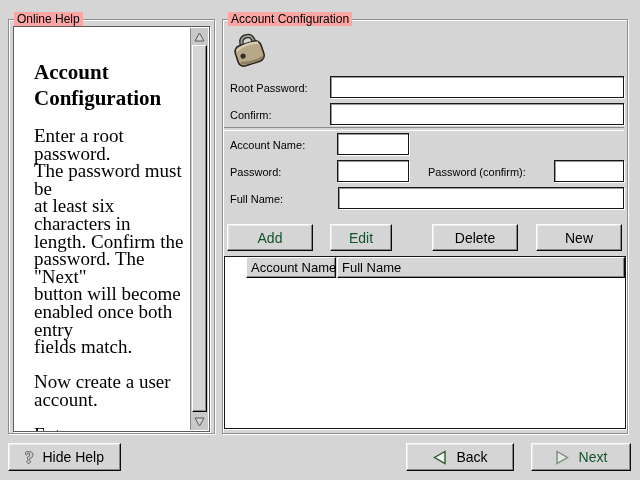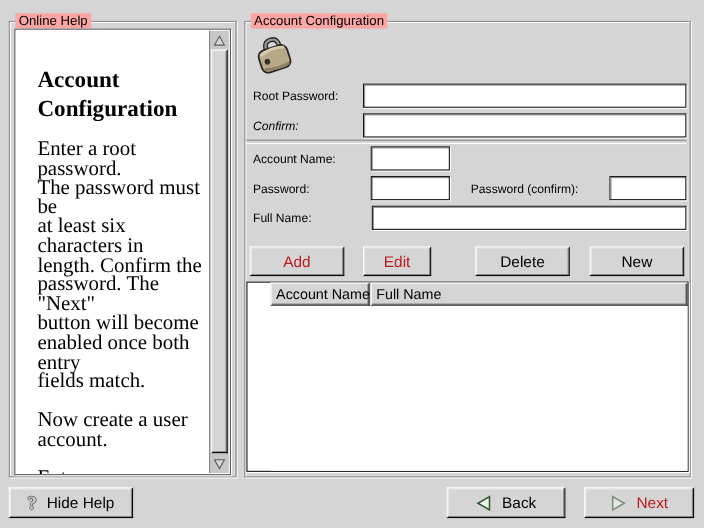--- a/index.html
+++ b/index.html
@@ -60,21 +60,21 @@
   
   .btn{
     position:absolute;background:#d5d5d5;
     border-top:1px solid #fdfdfd;border-left:1px solid #fdfdfd;
     border-right:1px solid #0a0a0a;border-bottom:1px solid #0a0a0a;
     box-shadow:inset -1px -1px 0 #868686, inset 1px 1px 0 #e9e9e9;
     box-sizing:border-box;display:flex;align-items:center;justify-content:center;
     font-family:"Liberation Sans",sans-serif;font-size:14px;color:#000;
     cursor:default;gap:9px;
   }
-  .btn.disabled{color:#b91c1c;}
+  .btn.disabled{color:#14532d;}
   
   .table{
     position:absolute;border:1px solid #161616;
     box-shadow:1px 1px 0 #ffffff;background:#fff;box-sizing:border-box;
     display:flex;flex-direction:column;padding-left:21px;
   }
   .thead{display:flex;height:21px;background:#d5d5d5;}
   .th{
     background:#d5d5d5;border-top:1px solid #fdfdfd;border-left:1px solid #fdfdfd;
     border-right:1px solid #0a0a0a;border-bottom:1px solid #0a0a0a;
@@ -148,21 +148,21 @@
       <rect x="8" y="15" width="27" height="21" rx="6" fill="#b7a888" stroke="#2a2520" stroke-width="1.6"></rect>
       <path d="M10 19 q11 -5 23 -1" fill="none" stroke="#d8cdb2" stroke-width="2.5"></path>
       <path d="M10 32 q12 4 23 1" fill="none" stroke="#8d8066" stroke-width="2.5"></path>
       <circle cx="14.5" cy="26" r="2.6" fill="#33302a"></circle>
     </g>
   </svg>
 
   <span class="lbl" style="left:230px;top:81px;">Root Password:</span>
   <input class="entry" style="left: 330px; top: 76px; width: 294px; height: 22px;" type="password" value="">
 
-  <span class="lbl" style="left:230px;top:108px;font-style:italic;">Confirm:</span>
+  <span class="lbl" style="left:230px;top:108px;">Confirm:</span>
   <input class="entry" style="left: 330px; top: 103px; width: 294px; height: 22px;" type="password" value="">
 
   <div class="sep" style="left:224px;top:127px;width:400px;"></div>
 
   <span class="lbl" style="left:230px;top:138px;">Account Name:</span>
   <input class="entry" style="left: 337px; top: 133px; width: 72px; height: 22px;" type="text" value="">
 
   <span class="lbl" style="left:230px;top:165px;">Password:</span>
   <input class="entry" style="left: 337px; top: 160px; width: 72px; height: 22px;" type="password" value="">
 

